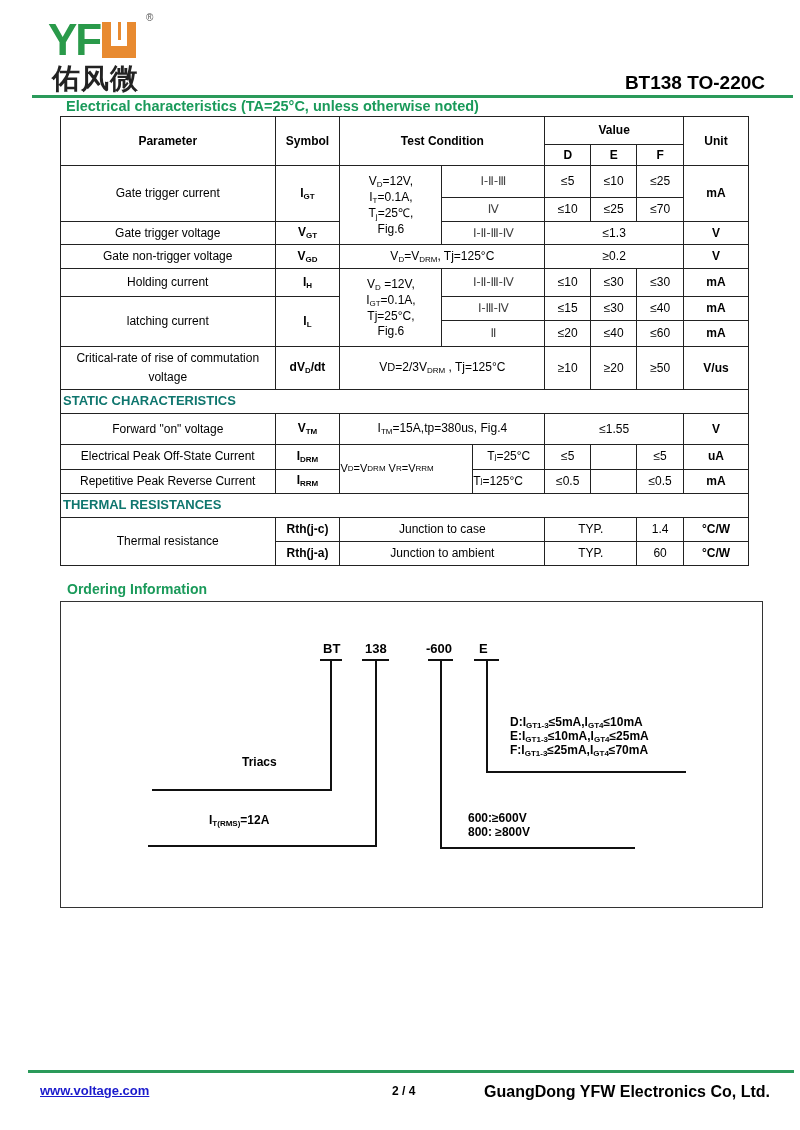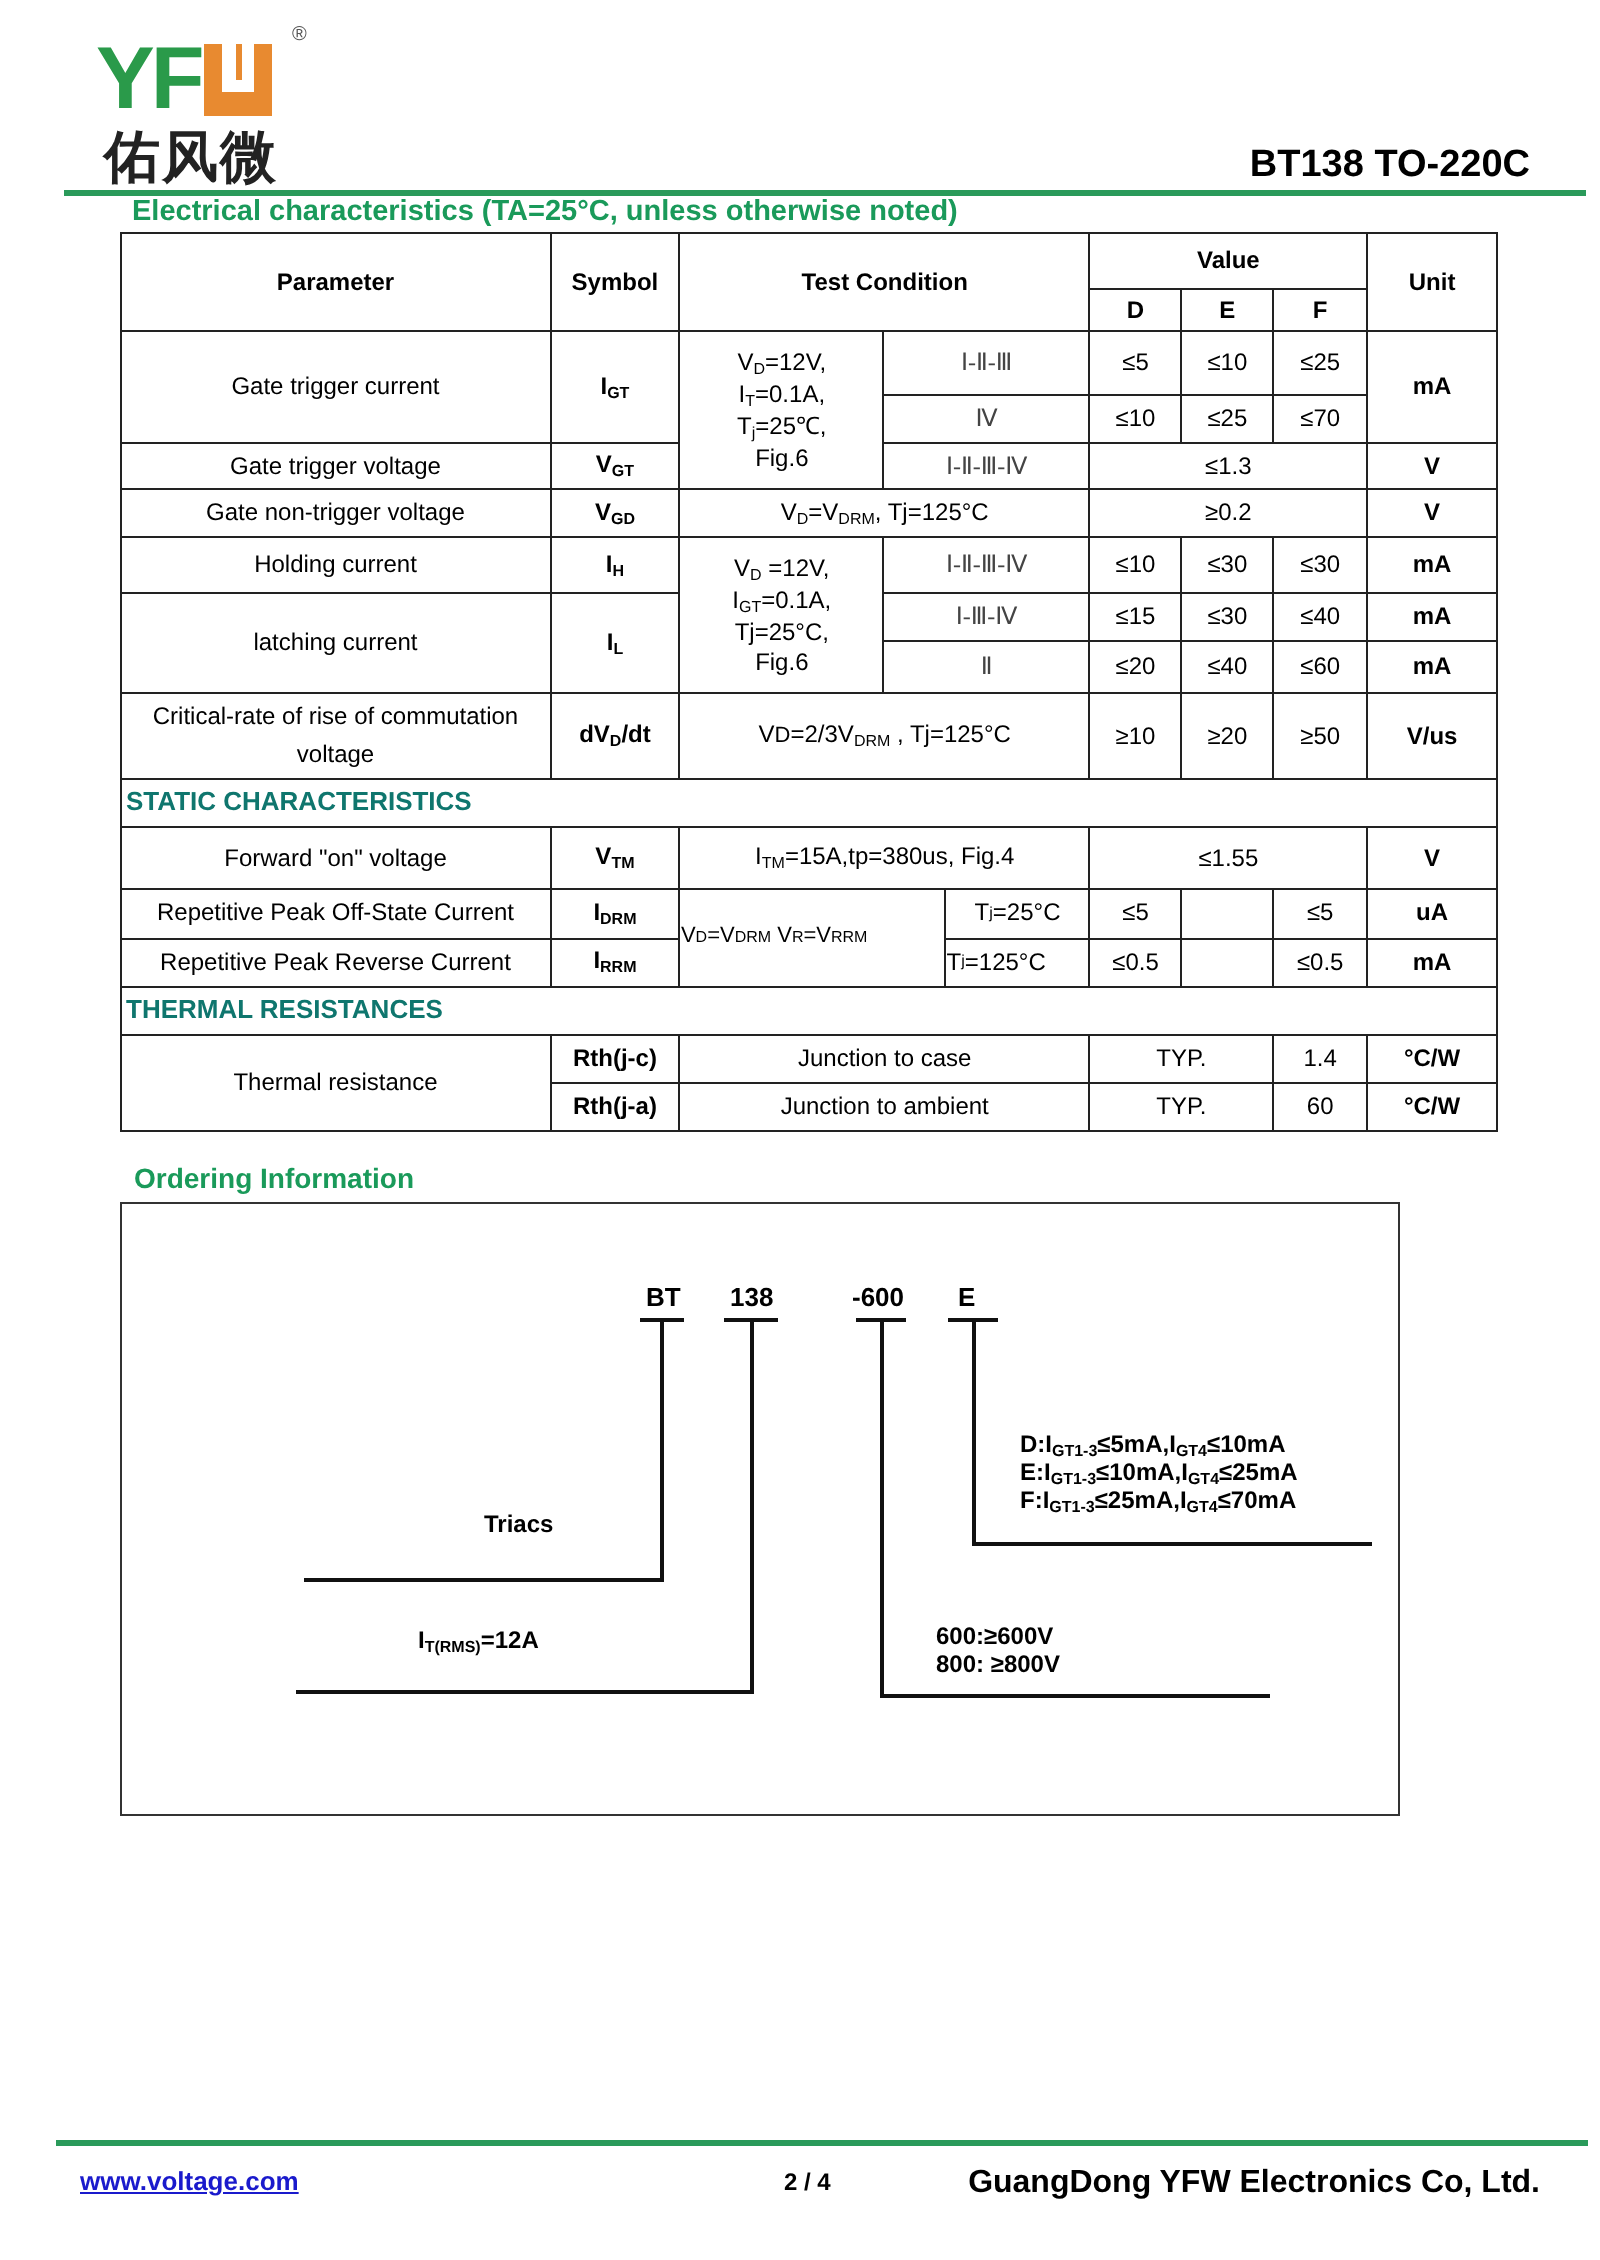--- a/index.html
+++ b/index.html
@@ -15,21 +15,21 @@
   .doc-title { right: 35px; top: 72px; font-size: 19px; font-weight: bold; }
   .green-line { left: 32px; width: 761px; height: 3px; background: #2a9a5a; }
   .section-title { color: #1a9a5a; font-weight: bold; font-size: 14px; }
   table.spec { position: absolute; left: 60px; top: 116px; width: 689px; border-collapse: collapse; font-size: 12px; }
   table.spec td { border: 1px solid #222; text-align: center; vertical-align: middle; padding: 1px 2px; line-height: 1.25; }
   table.spec td.l { text-align: center; padding-left: 2px; }
   table.spec td.b { font-weight: bold; }
   table.spec td.sec { text-align: left; color: #0f766e; font-weight: bold; font-size: 13px; padding-left: 2px; }
   .roman { font-family: "Liberation Serif", serif; color: #444; font-size: 12px; }
   sub { font-size: 8px; vertical-align: -2px; }
-  .order-box { left: 60px; top: 601px; width: 640px; height: 307px; border: 1px solid #333; }
+  .order-box { left: 60px; top: 601px; width: 703px; height: 307px; border: 1px solid #333; }
   .ln { position: absolute; background: #111; }
   .olabel { position: absolute; font-weight: bold; font-size: 13px; }
   .osm { position: absolute; font-weight: bold; font-size: 12px; line-height: 14px; }
   .footer-link { left: 40px; top: 1083px; font-size: 13px; font-weight: bold; color: #1a1acc; text-decoration: underline; }
   .footer-page { left: 392px; top: 1084px; font-size: 12px; font-weight: bold; }
   .footer-co { right: 30px; top: 1083px; font-size: 16px; font-weight: bold; }
 </style>
 </head>
 <body>
 
@@ -150,21 +150,21 @@
     <td colspan="8" class="sec">STATIC CHARACTERISTICS</td>
   </tr>
   <tr style="height:31px">
     <td class="l">Forward "on" voltage</td>
     <td class="b">V<sub>TM</sub></td>
     <td colspan="2">I<sub>TM</sub>=15A,tp=380us, Fig.4</td>
     <td colspan="3">≤1.55</td>
     <td class="b">V</td>
   </tr>
   <tr style="height:24px">
-    <td class="l">Repetitive Peak Off-State Current</td>
+    <td class="l">Electrical Peak Off-State Current</td>
     <td class="b">I<sub>DRM</sub></td>
     <td colspan="2" rowspan="2" style="padding:0">
       <div style="display:flex; height:48px;">
         <div style="flex:1; display:flex; align-items:center; text-align:left; font-size:11px;">V<sub>D</sub>=V<sub>DRM</sub>&nbsp;V<sub>R</sub>=V<sub>RRM</sub></div>
         <div style="width:72px; border-left:1px solid #222; display:flex; flex-direction:column;">
           <div style="flex:1; display:flex; align-items:center; justify-content:center; border-bottom:1px solid #222;">T<sub>j</sub>=25°C</div>
           <div style="flex:1; display:flex; align-items:center; ">T<sub>j</sub>=125°C</div>
         </div>
       </div>
     </td>

